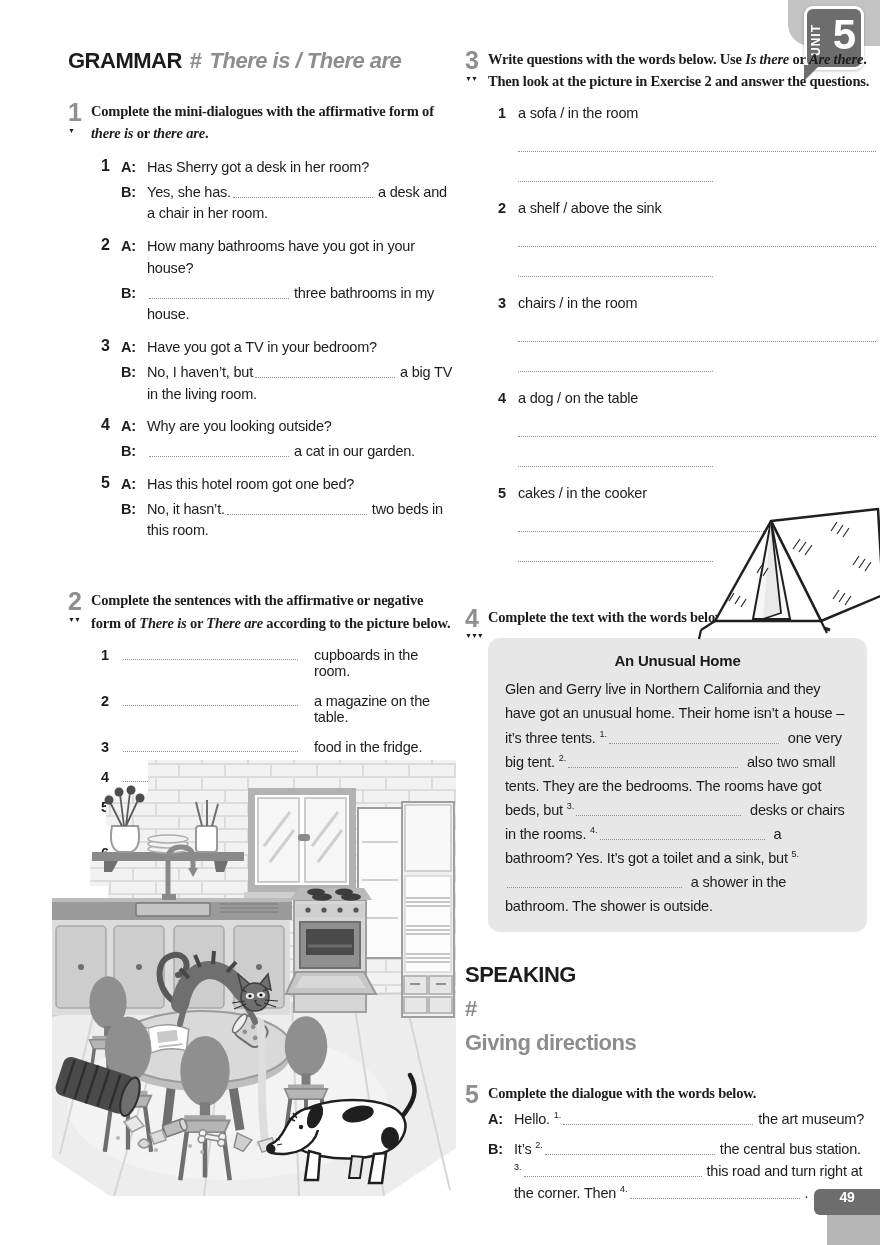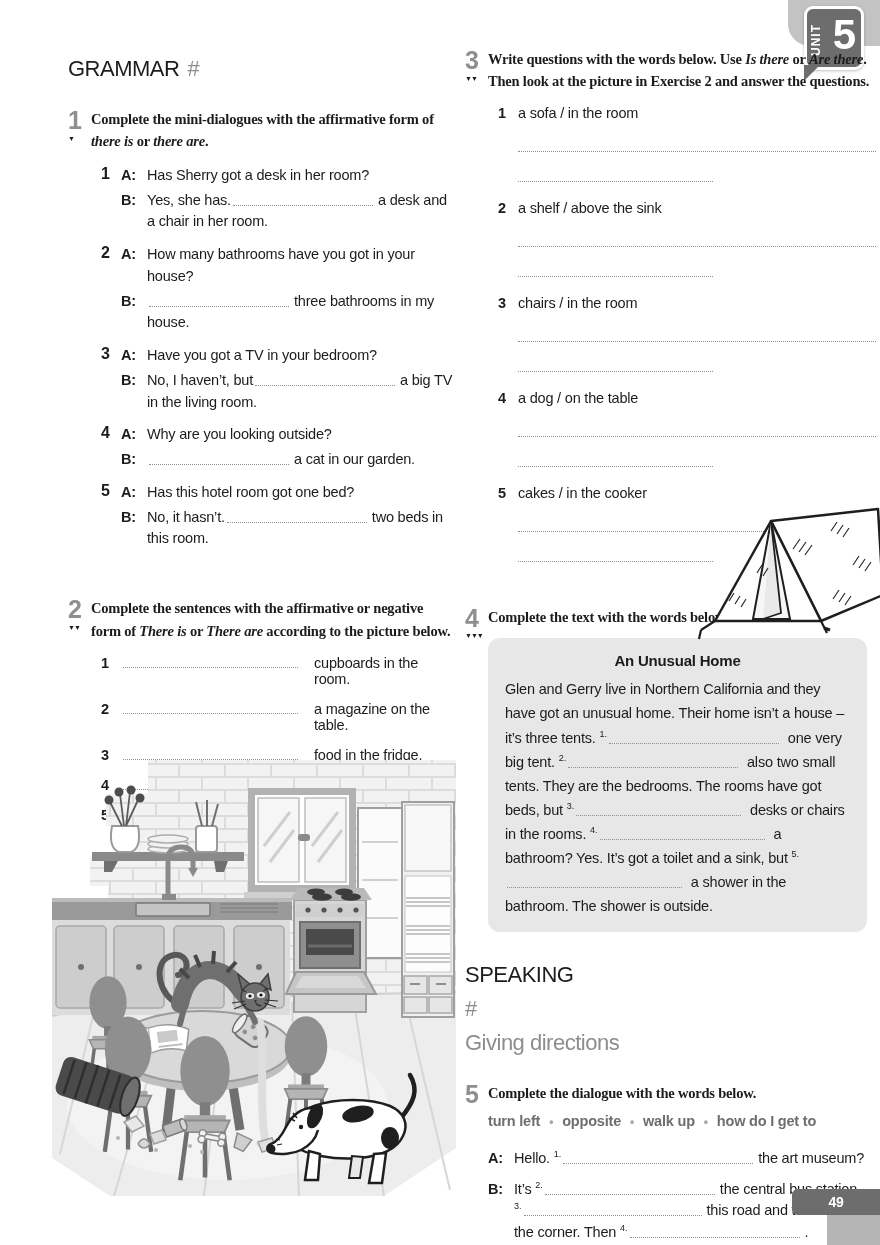--- a/index.html
+++ b/index.html
@@ -8,31 +8,31 @@
   
   .corner-band{position:absolute;top:0;right:0;width:92px;height:46px;background:#c3c3c3;
                border-bottom-left-radius:22px;}
   .unit-badge{position:absolute;top:6px;right:16px;width:54px;height:58px;background:#6d6d6d;
               border:3px solid #fff;border-radius:9px;box-shadow:0 1px 3px rgba(0,0,0,.25);}
   .unit-badge .tail{position:absolute;left:-3px;bottom:-14px;width:0;height:0;
               border-top:16px solid #6d6d6d;border-right:16px solid transparent;}
   .unit-word{position:absolute;left:-7px;top:24px;transform:rotate(-90deg);color:#fff;
              font-weight:bold;font-size:12px;letter-spacing:1px;}
   .unit-num{position:absolute;right:5px;top:2px;color:#fff;font-weight:bold;font-size:42px;}
-  .pagenum-badge{position:absolute;right:0;bottom:30px;width:88px;height:26px;background:#6d6d6d;
+  .pagenum-badge{position:absolute;right:0;bottom:30px;width:66px;height:26px;background:#6d6d6d;
                  border-radius:6px 0 0 6px;color:#fff;font-weight:bold;font-size:14px;
-                 display:flex;align-items:center;justify-content:center;}
+                 display:flex;justify-content:center;}
   .bottom-strip{position:absolute;right:0;bottom:0;width:53px;height:30px;background:#b5b5b5;}
   
   .col{position:absolute;top:48px;}
   .col-left{left:68px;width:388px;}
   .col-right{left:465px;width:402px;}
   
-  .sec-head{display:flex;align-items:baseline;gap:8px;font-size:22px;font-weight:normal;
-            letter-spacing:-0.5px;margin:8px 0 26px 0;}
+  .sec-head{display:flex;align-items:baseline;gap:8px;font-size:22px;font-weight:bold;
+            letter-spacing:-0.5px;margin:0 0 26px 0;}
   .sh-main{color:#1c1c1c;}
   .sh-hash{color:#8d8d8d;}
   .sh-sub{color:#8d8d8d;}
   .sh-sub.it{font-style:italic;}
   
   .ex{display:grid;grid-template-columns:23px 1fr;margin-bottom:26px;}
   .ex-marker{padding-top:1px;}
   .ex-num{font-size:25px;font-weight:bold;color:#8f8f8f;line-height:.9;}
   .ex-level{font-size:7px;color:#1c1c1c;letter-spacing:-1px;margin-top:3px;}
   .instr{font-weight:bold;font-size:14.5px;line-height:1.55;margin:0 0 12px 0;font-family:Liberation Serif, serif;}
@@ -83,20 +83,21 @@
     <span class="unit-word">UNIT</span>
     <span class="unit-num">5</span>
     <span class="tail"></span>
   </div>
 
   <div class="col col-left">
 
     <div class="sec-head">
       <span class="sh-main">GRAMMAR</span>
       <span class="sh-hash">#</span>
+      <span class="sh-sub it">There is / There are</span>
     </div>
 
     <div class="ex">
       <div class="ex-marker">
         <div class="ex-num">1</div>
         <div class="ex-level">▼</div>
       </div>
       <div class="ex-body">
         <p class="instr"><span>Complete the mini-dialogues with the affirmative form of </span><i>there is</i><span> or </span><i>there are</i><span>.</span></p>
 
@@ -510,23 +511,20 @@
       <span class="sh-hash">#</span>
       <span class="sh-sub">Giving directions</span>
     </div>
 
     <div class="ex">
       <div class="ex-marker">
         <div class="ex-num">5</div>
       </div>
       <div class="ex-body sp-dlg">
         <p class="instr" style="margin-bottom:4px;"><span>Complete the dialogue with the words below.</span></p>
-        <div class="wordbank">
-          <span>turn left</span><span class="wb-dot">•</span><span>opposite</span><span class="wb-dot">•</span><span>walk up</span><span class="wb-dot">•</span><span>how do I get to</span>
-        </div>
         <div class="d-row">
             <span class="spk">A:</span>
             <span class="d-txt"><span>Hello.</span> <sup>1.</sup><span class="blank w190"></span><span>the art museum?</span></span>
           </div>
         <div class="d-row">
             <span class="spk">B:</span>
             <span class="d-txt"><span>It’s</span> <sup>2.</sup><span class="blank w170"></span><span>the central bus station.</span> <sup>3.</sup><span class="blank w178"></span><span>this road and turn right at the corner. Then</span> <sup>4.</sup><span class="blank w170"></span><span>.</span></span>
           </div>
 
       </div>

